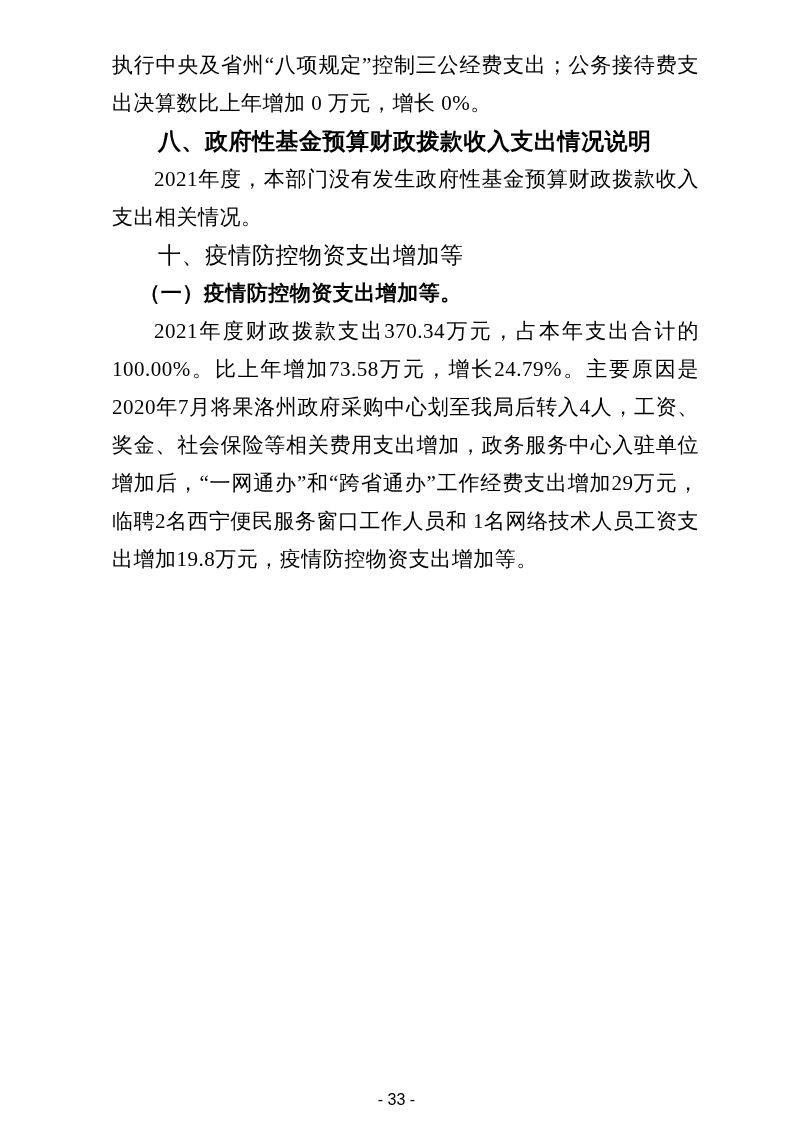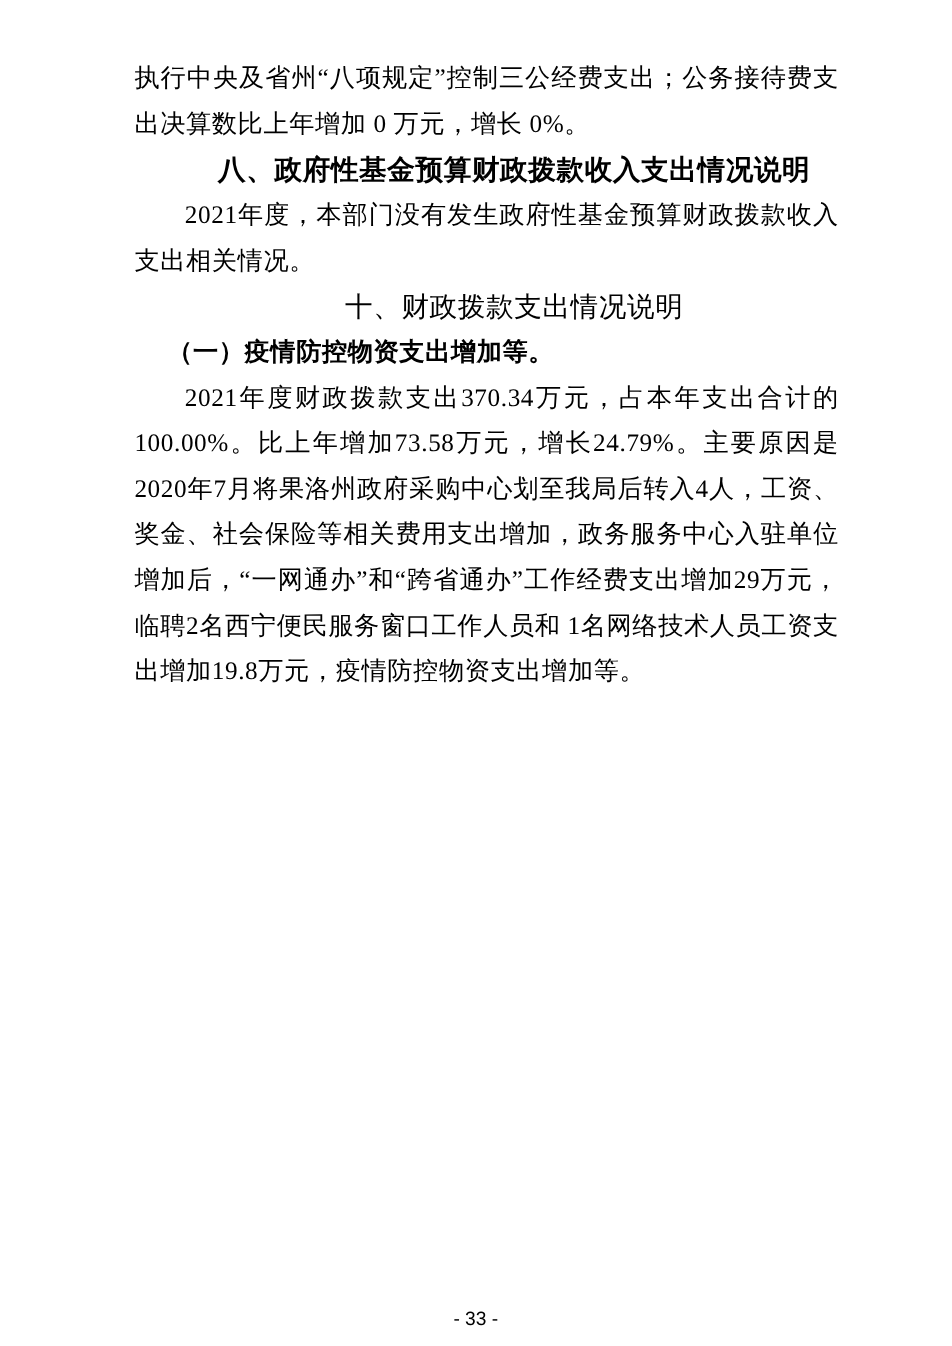--- a/index.html
+++ b/index.html
@@ -31,21 +31,20 @@
     text-indent: 2em;
   }
   h2.heading {
     margin: 0;
     font-family: "Liberation Sans", "DejaVu Sans", sans-serif;
     font-size: 23px;
     line-height: 38px;
     font-weight: bold;
     text-indent: 2em;
     letter-spacing: 0.5px;
-    text-align: center;
   }
   h2.regular {
     font-weight: 500;
   }
   h3.subheading {
     margin: 0;
     font-family: "Liberation Serif", "DejaVu Serif", serif;
     font-size: 21px;
     line-height: 38px;
     font-weight: bold;
@@ -75,21 +74,21 @@
 <div class="page">
 
   <p class="body">执行中央及省州“八项规定”控制三公经费支出；公务接待费支出决算数比上年增加 0 万元，增长 0%。</p>
 
   <h2 class="heading h8">八、政府性基金预算财政拨款收入支出情况说明</h2>
 
   <p class="body indent">2021年度，本部门没有发生政府性基金预算财政拨款收入支出相关情况。</p>
 
 
 
-  <h2 class="heading regular h10">十、财政拨款支出情况说明</h2>
+  <h2 class="heading regular h10">十、疫情防控物资支出增加等</h2>
 
   <h3 class="subheading sub1">（一）疫情防控物资支出增加等。</h3>
 
   <p class="body indent">2021年度财政拨款支出370.34万元，占本年支出合计的100.00%。比上年增加73.58万元，增长24.79%。主要原因是2020年7月将果洛州政府采购中心划至我局后转入4人，工资、奖金、社会保险等相关费用支出增加，政务服务中心入驻单位增加后，“一网通办”和“跨省通办”工作经费支出增加29万元，临聘2名西宁便民服务窗口工作人员和 1名网络技术人员工资支出增加19.8万元，疫情防控物资支出增加等。</p>
 
 
 
   <div class="pagenum">- 33 -</div>
 
 </div>

